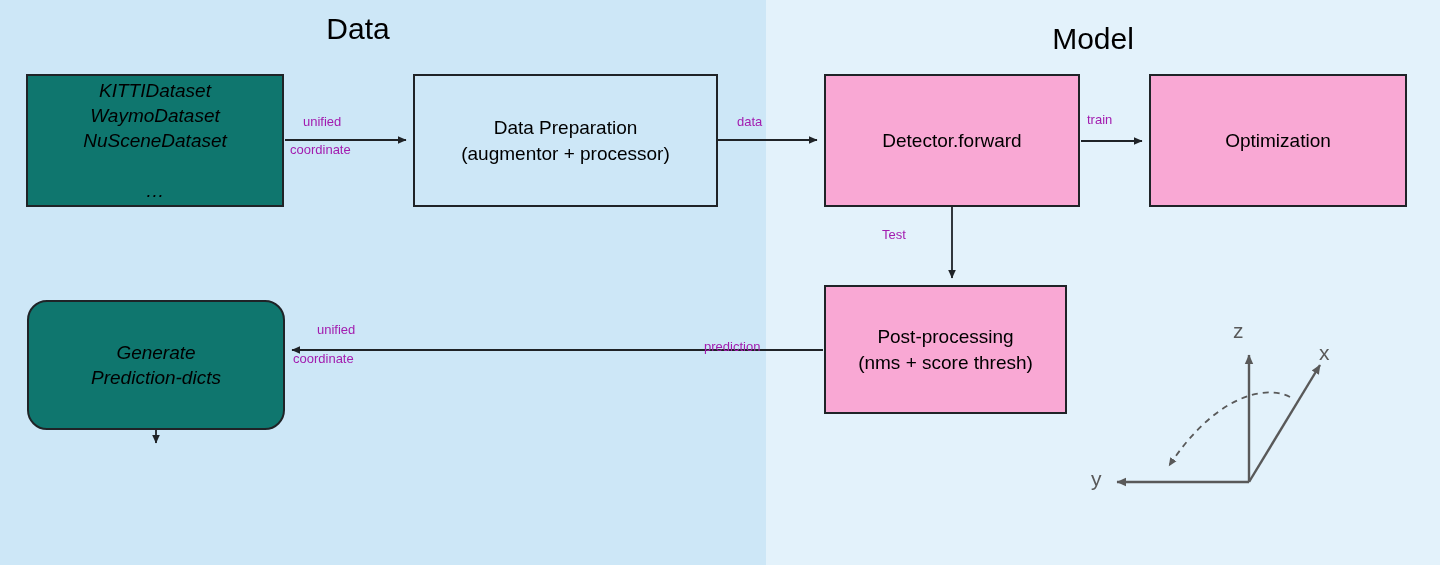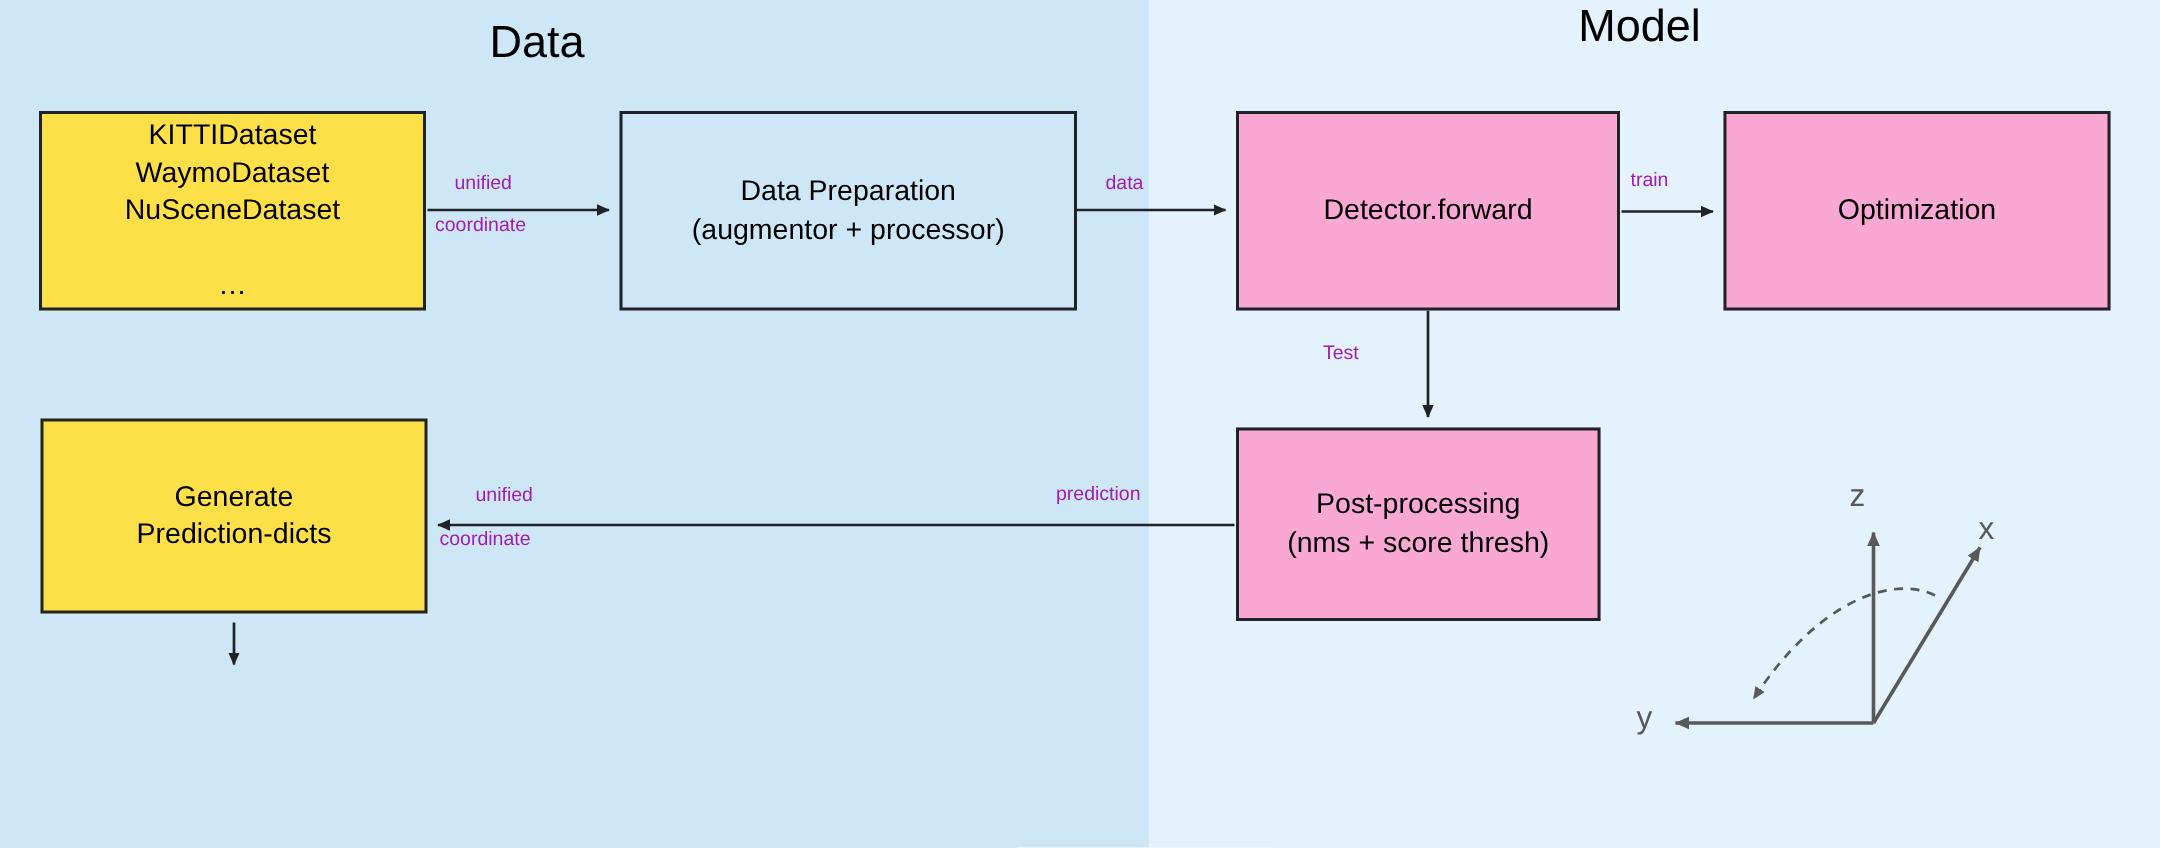--- a/index.html
+++ b/index.html
@@ -31,60 +31,60 @@
   }
   .section-title {
     position: absolute;
     font-size: 30px;
     color: #000000;
     line-height: 1;
     white-space: nowrap;
     text-align: center;
   }
   #title-data { left: 258px; top: 14px; width: 200px; }
-  #title-model { left: 993px; top: 3px; width: 200px; }
+  #title-model { left: 993px; top: 24px; width: 200px; }
 
   .node {
     position: absolute;
     box-sizing: border-box;
     border: 2px solid #1f2327;
     display: flex;
     align-items: center;
     justify-content: center;
     text-align: center;
     font-size: 19px;
     line-height: 1.32;
     color: #000000;
     white-space: pre-line;
   }
-  .node.green { background: #fde047; }
+  .node.green { background: #0f766e; font-style: italic; }
   .node.blue-left { background: #cde7f7; }
   .node.blue-right { background: #f9a8d4; }
 
   #node-datasets       { left: 26px;   top: 74px;  width: 258px; height: 133px; }
   #node-data-prep      { left: 413px;  top: 74px;  width: 305px; height: 133px; }
   #node-detector       { left: 824px;  top: 74px;  width: 256px; height: 133px; }
   #node-optimization   { left: 1149px; top: 74px;  width: 258px; height: 133px; }
   #node-postprocess    { left: 824px;  top: 285px; width: 243px; height: 129px; }
-  #node-generate-preds { left: 27px;   top: 279px; width: 258px; height: 130px; }
+  #node-generate-preds { left: 27px;   top: 300px; width: 258px; height: 130px; border-radius: 20px; }
   #node-evaluation     { left: 27px;   top: 450px; width: 258px; height: 100px; }
 
   .edge-label {
     position: absolute;
     font-size: 13px;
     color: #a21caf;
     line-height: 1.15;
     white-space: nowrap;
   }
   #label-unified-top-1     { left: 303px; top: 115px; }
   #label-unified-top-2     { left: 290px; top: 143px; }
   #label-data              { left: 737px; top: 115px; }
   #label-train             { left: 1087px; top: 113px; }
   #label-test              { left: 882px; top: 228px; }
-  #label-prediction        { left: 704px; top: 322px; }
+  #label-prediction        { left: 704px; top: 340px; }
   #label-unified-bottom-1  { left: 317px; top: 323px; }
   #label-unified-bottom-2  { left: 293px; top: 352px; }
 
   #edges {
     position: absolute;
     left: 0;
     top: 0;
     width: 1440px;
     height: 565px;
     pointer-events: none;

